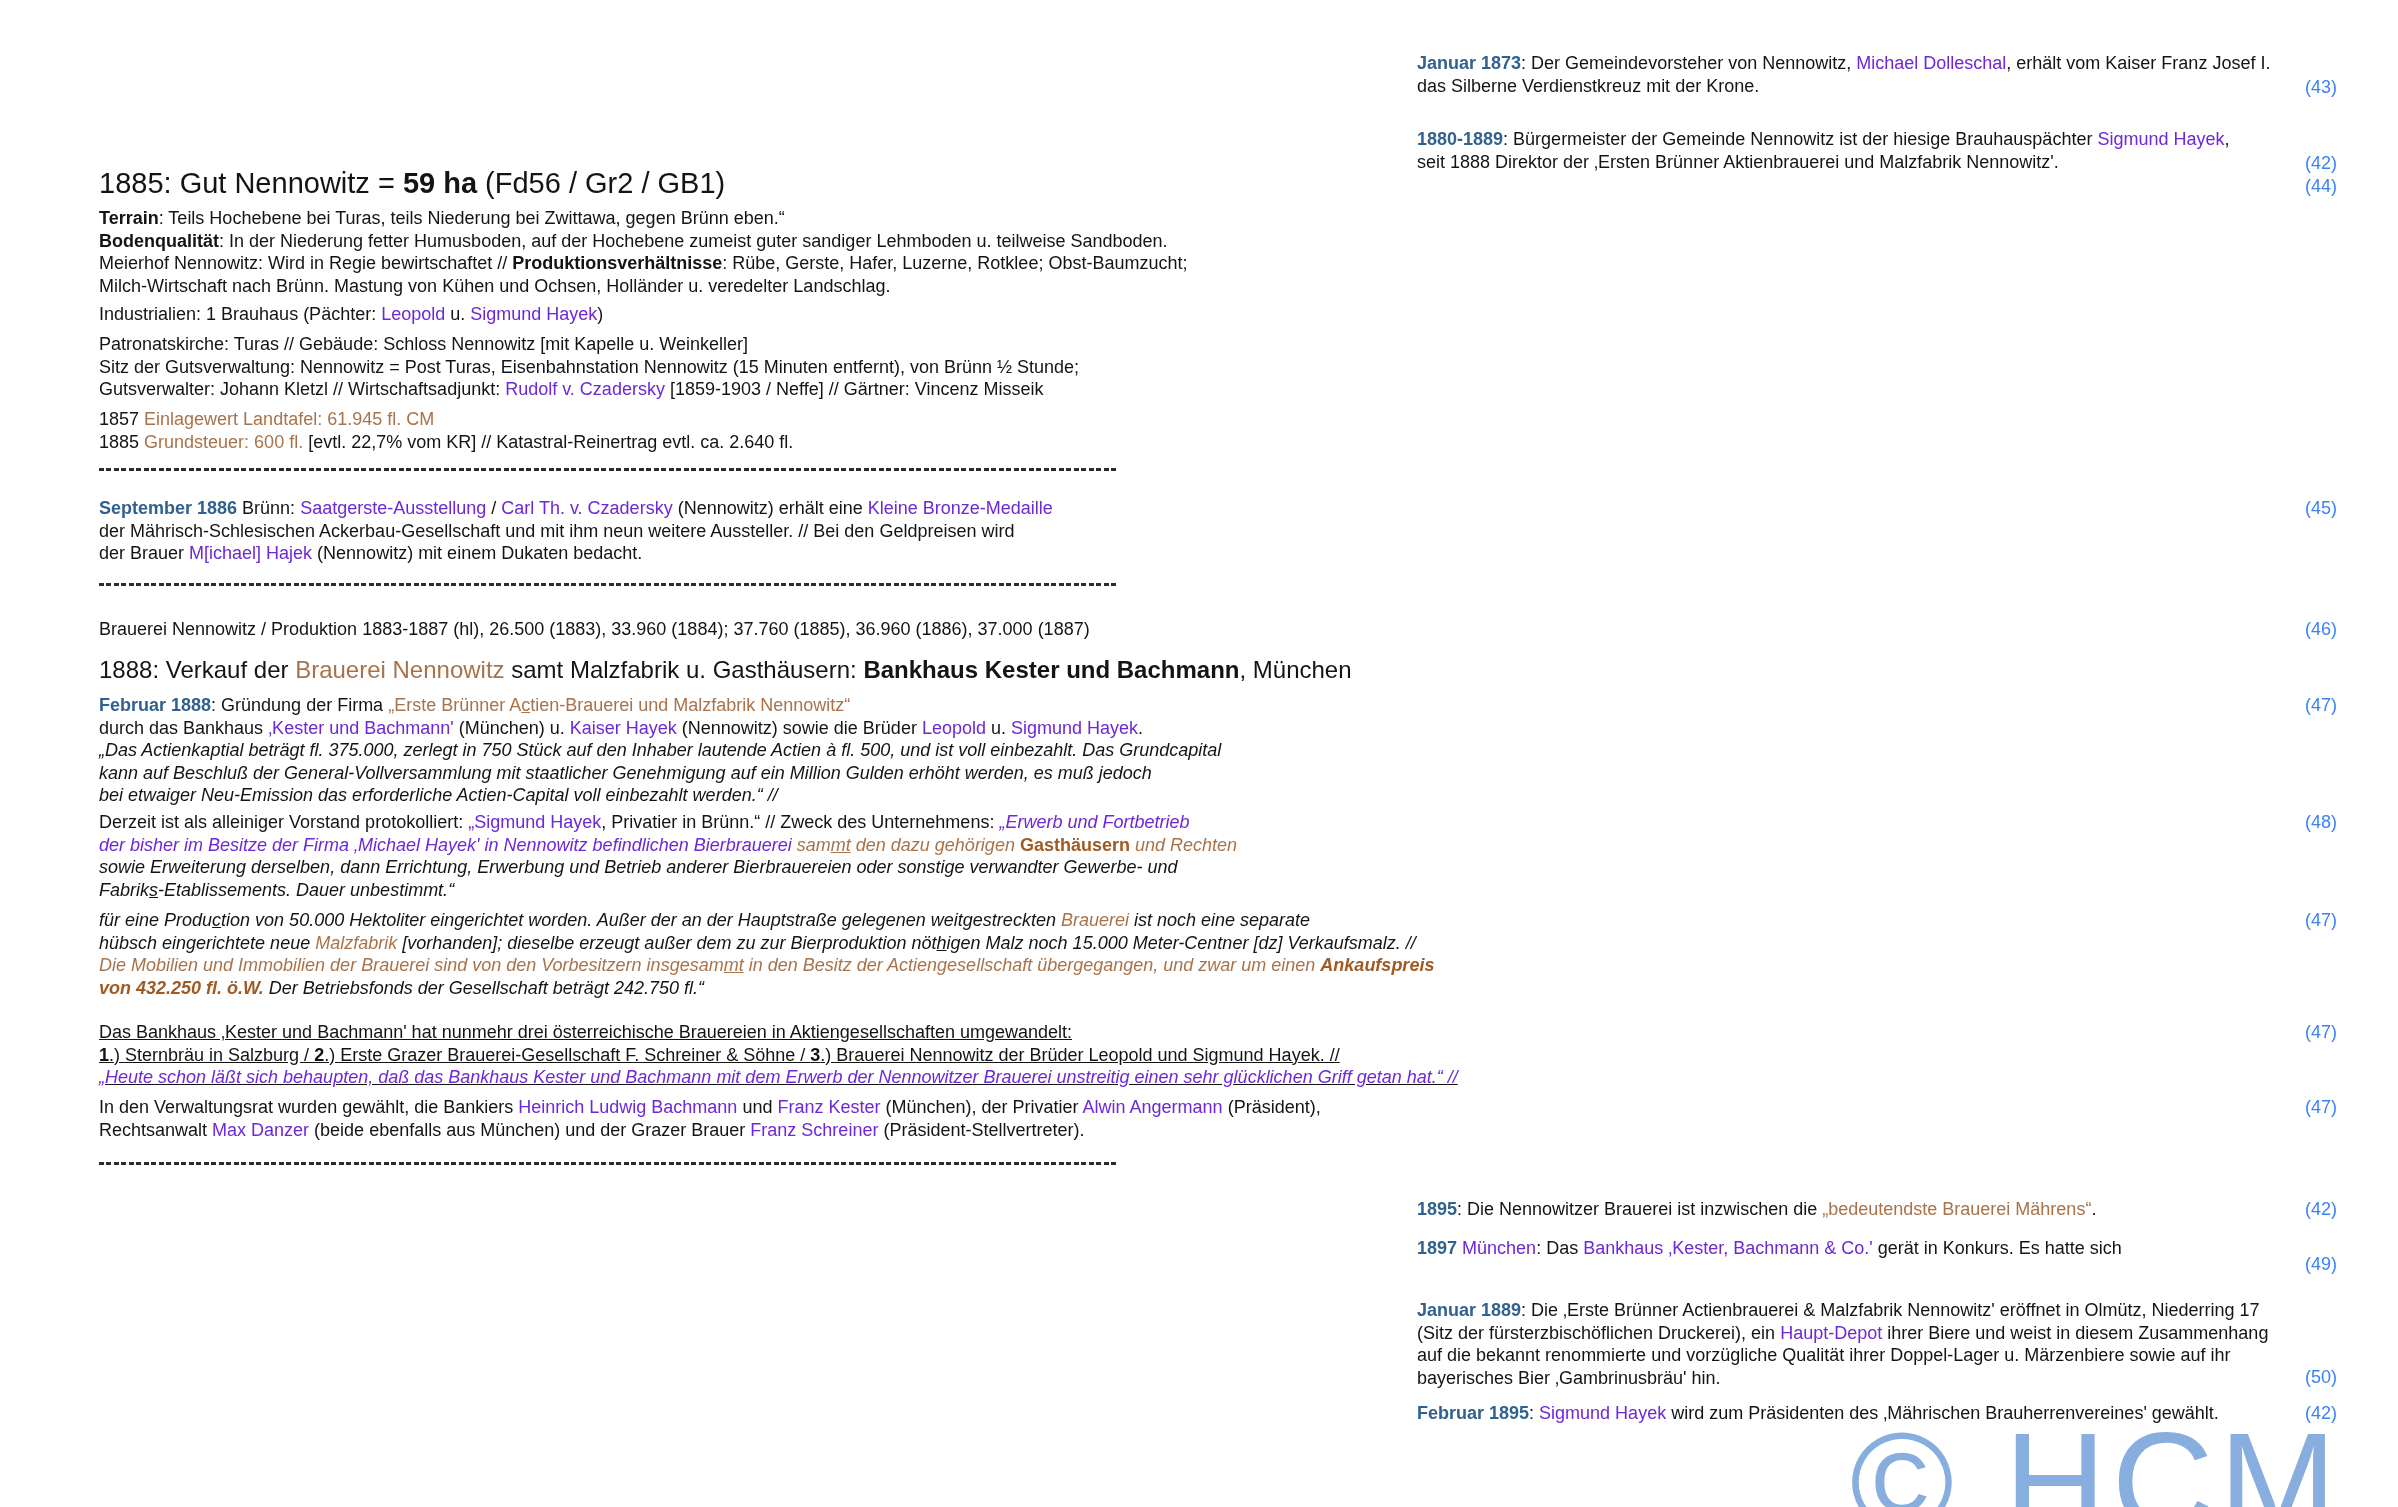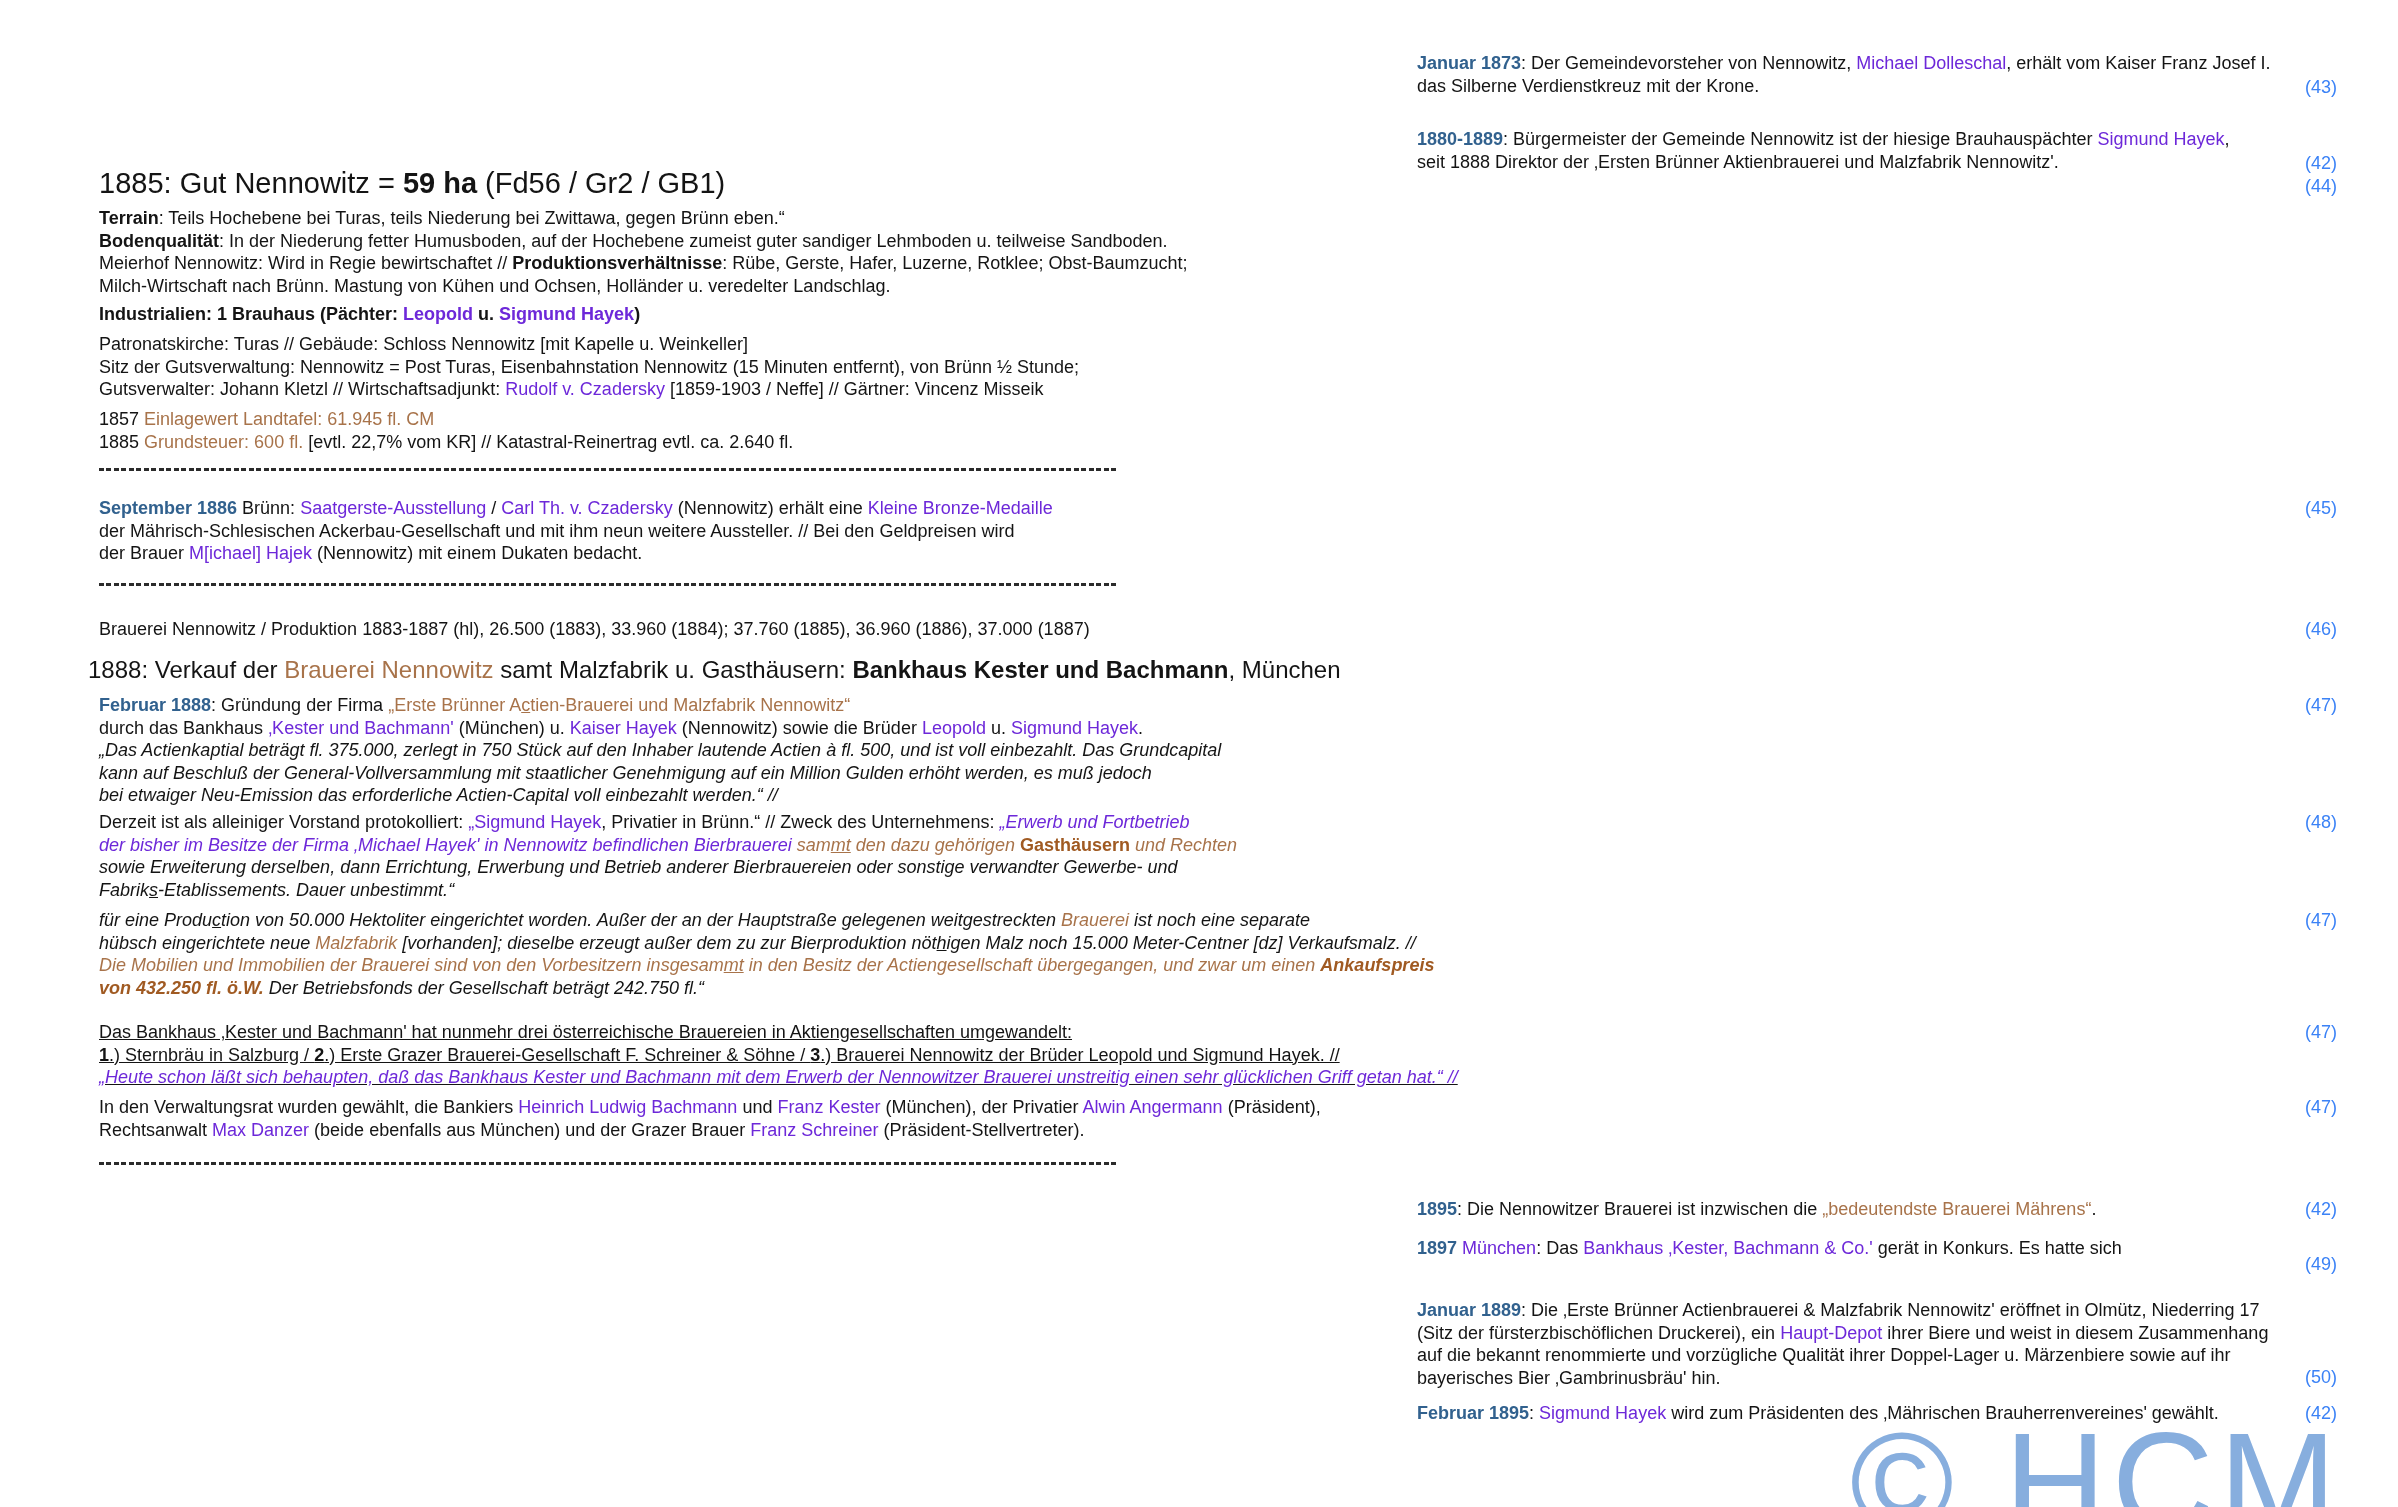--- a/index.html
+++ b/index.html
@@ -40,21 +40,21 @@
 
   <div class="blk h1" style="left:99px;top:167px;">
       <div class="line"><span>1885: Gut Nennowitz = </span><span class="b">59 ha</span><span> (Fd56 / Gr2 / GB1)</span></div>
     </div>
   <div class="blk" style="left:99px;top:208px;">
       <div class="line"><span class="b">Terrain</span><span>: Teils Hochebene bei Turas, teils Niederung bei Zwittawa, gegen Brünn eben.“</span></div>
       <div class="line"><span class="b">Bodenqualität</span><span>: In der Niederung fetter Humusboden, auf der Hochebene zumeist guter sandiger Lehmboden u. teilweise Sandboden.</span></div>
       <div class="line"><span>Meierhof Nennowitz: Wird in Regie bewirtschaftet // </span><span class="b">Produktionsverhältnisse</span><span>: Rübe, Gerste, Hafer, Luzerne, Rotklee; Obst-Baumzucht;</span></div>
       <div class="line"><span>Milch-Wirtschaft nach Brünn. Mastung von Kühen und Ochsen, Holländer u. veredelter Landschlag.</span></div>
     </div>
-  <div class="blk" style="left:99px;top:304px;font-weight:bold;">
+  <div class="blk" style="left:99px;top:304px;">
       <div class="line"><span>Industrialien: 1 Brauhaus (Pächter: </span><span class="bl">Leopold</span><span> u. </span><span class="bl">Sigmund Hayek</span><span>)</span></div>
     </div>
   <div class="blk" style="left:99px;top:334px;">
       <div class="line"><span>Patronatskirche: Turas // Gebäude: Schloss Nennowitz [mit Kapelle u. Weinkeller]</span></div>
       <div class="line"><span>Sitz der Gutsverwaltung: Nennowitz = Post Turas, Eisenbahnstation Nennowitz (15 Minuten entfernt), von Brünn ½ Stunde;</span></div>
       <div class="line"><span>Gutsverwalter: Johann Kletzl // Wirtschaftsadjunkt: </span><span class="bl">Rudolf v. Czadersky</span><span> [1859-1903 / Neffe] // Gärtner: Vincenz Misseik</span></div>
     </div>
   <div class="blk" style="left:99px;top:409px;">
       <div class="line"><span>1857 </span><span class="br">Einlagewert Landtafel: 61.945 fl. CM</span></div>
       <div class="line"><span>1885 </span><span class="br">Grundsteuer: 600 fl.</span><span> [evtl. 22,7% vom KR] // Katastral-Reinertrag evtl. ca. 2.640 fl.</span></div>
@@ -66,21 +66,21 @@
       <div class="line"><span class="blb">September 1886</span><span> Brünn: </span><span class="bl">Saatgerste-Ausstellung</span><span> / </span><span class="bl">Carl Th. v. Czadersky</span><span> (Nennowitz) erhält eine </span><span class="bl">Kleine Bronze-Medaille</span></div>
       <div class="line"><span>der Mährisch-Schlesischen Ackerbau-Gesellschaft und mit ihm neun weitere Aussteller. // Bei den Geldpreisen wird</span></div>
       <div class="line"><span>der Brauer </span><span class="bl">M[ichael] Hajek</span><span> (Nennowitz) mit einem Dukaten bedacht.</span></div>
     </div>
 
   <div class="sep" style="top:583px;"></div>
 
   <div class="blk" style="left:99px;top:619px;">
       <div class="line"><span>Brauerei Nennowitz / Produktion 1883-1887 (hl), 26.500 (1883), 33.960 (1884); 37.760 (1885), 36.960 (1886), 37.000 (1887)</span></div>
     </div>
-  <div class="blk h2" style="left:88px;top:656px;">
+  <div class="blk h2" style="left:99px;top:656px;">
       <div class="line"><span>1888: Verkauf der </span><span class="br">Brauerei Nennowitz</span><span> samt Malzfabrik u. Gasthäusern: </span><span class="b">Bankhaus Kester und Bachmann</span><span>, München</span></div>
     </div>
   <div class="blk" style="left:99px;top:695px;">
       <div class="line"><span class="blb">Februar 1888</span><span>: Gründung der Firma </span><span class="br">„Erste Brünner A</span><span class="br u">c</span><span class="br">tien-Brauerei und Malzfabrik Nennowitz“</span></div>
       <div class="line"><span>durch das Bankhaus </span><span class="bl">‚Kester und Bachmann'</span><span> (München) u. </span><span class="bl">Kaiser Hayek</span><span> (Nennowitz) sowie die Brüder </span><span class="bl">Leopold</span><span> u. </span><span class="bl">Sigmund Hayek</span><span>.</span></div>
       <div class="line"><span class="i">„Das Actienkaptial beträgt fl. 375.000, zerlegt in 750 Stück auf den Inhaber lautende Actien à fl. 500, und ist voll einbezahlt. Das Grundcapital</span></div>
       <div class="line"><span class="i">kann auf Beschluß der General-Vollversammlung mit staatlicher Genehmigung auf ein Million Gulden erhöht werden, es muß jedoch</span></div>
       <div class="line"><span class="i">bei etwaiger Neu-Emission das erforderliche Actien-Capital voll einbezahlt werden.“ //</span></div>
     </div>
   <div class="blk" style="left:99px;top:812px;">

